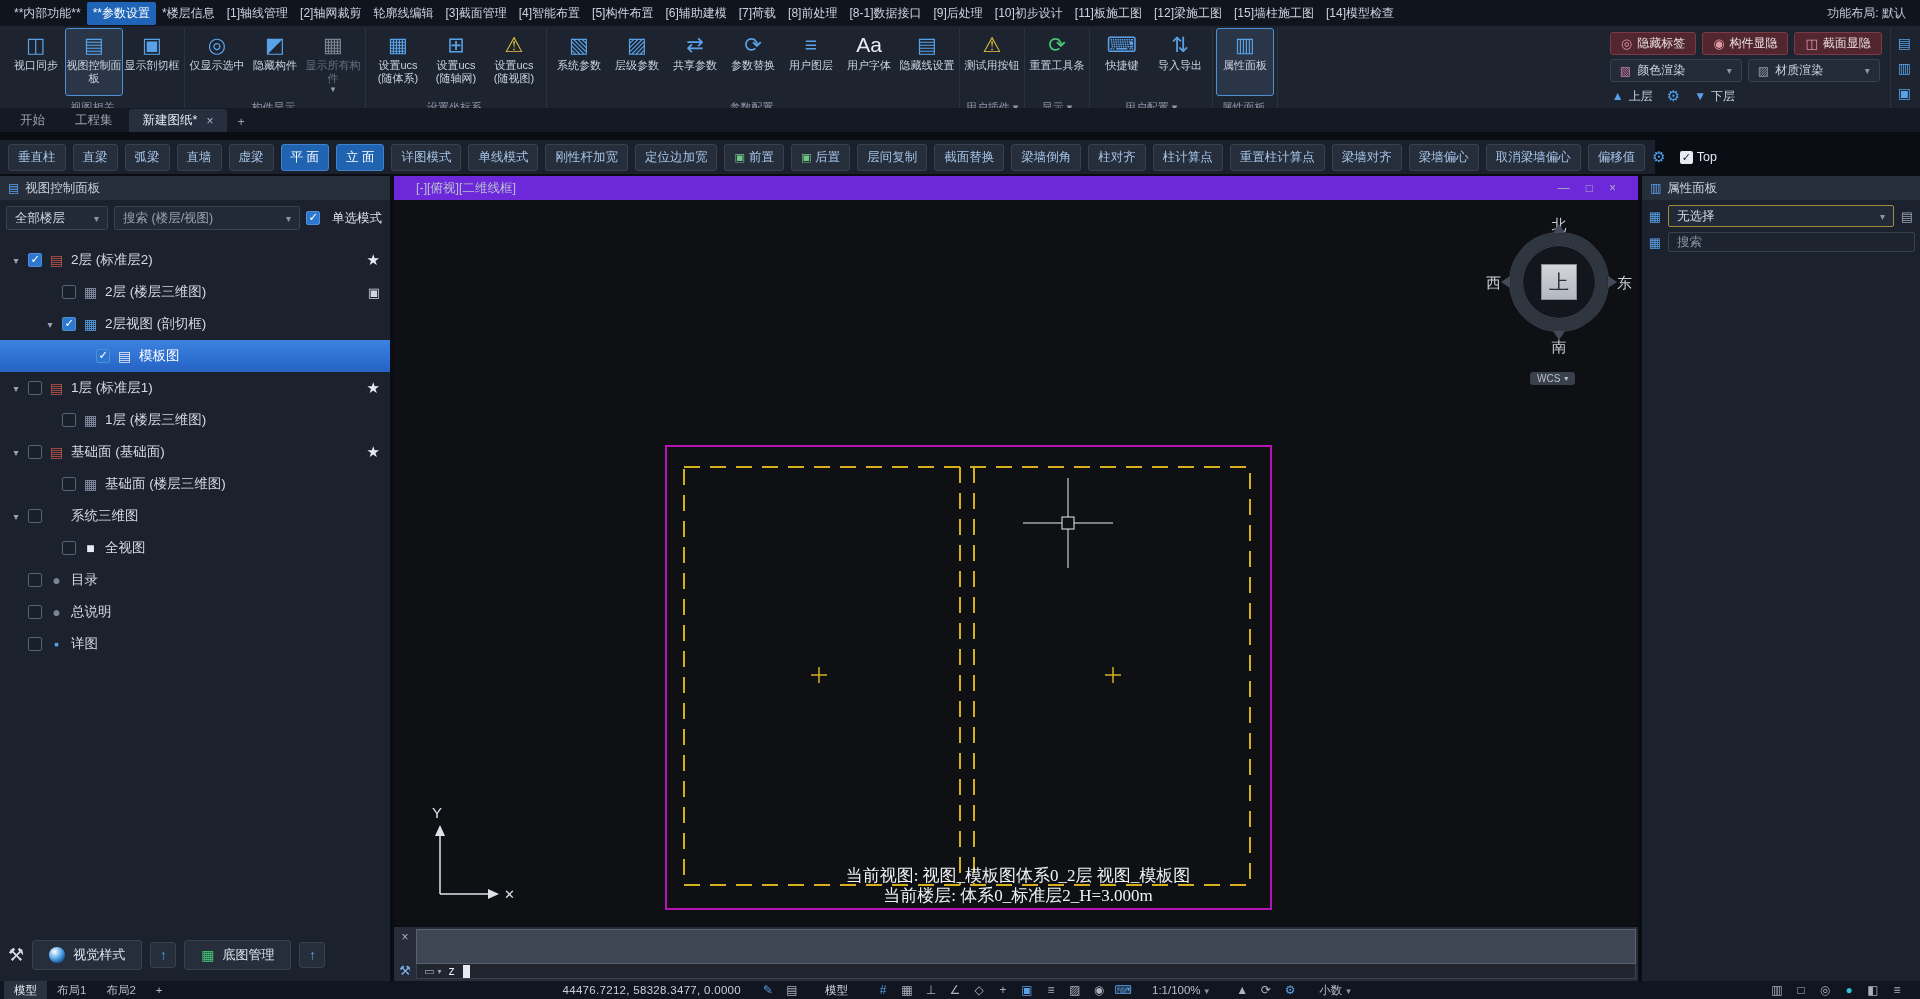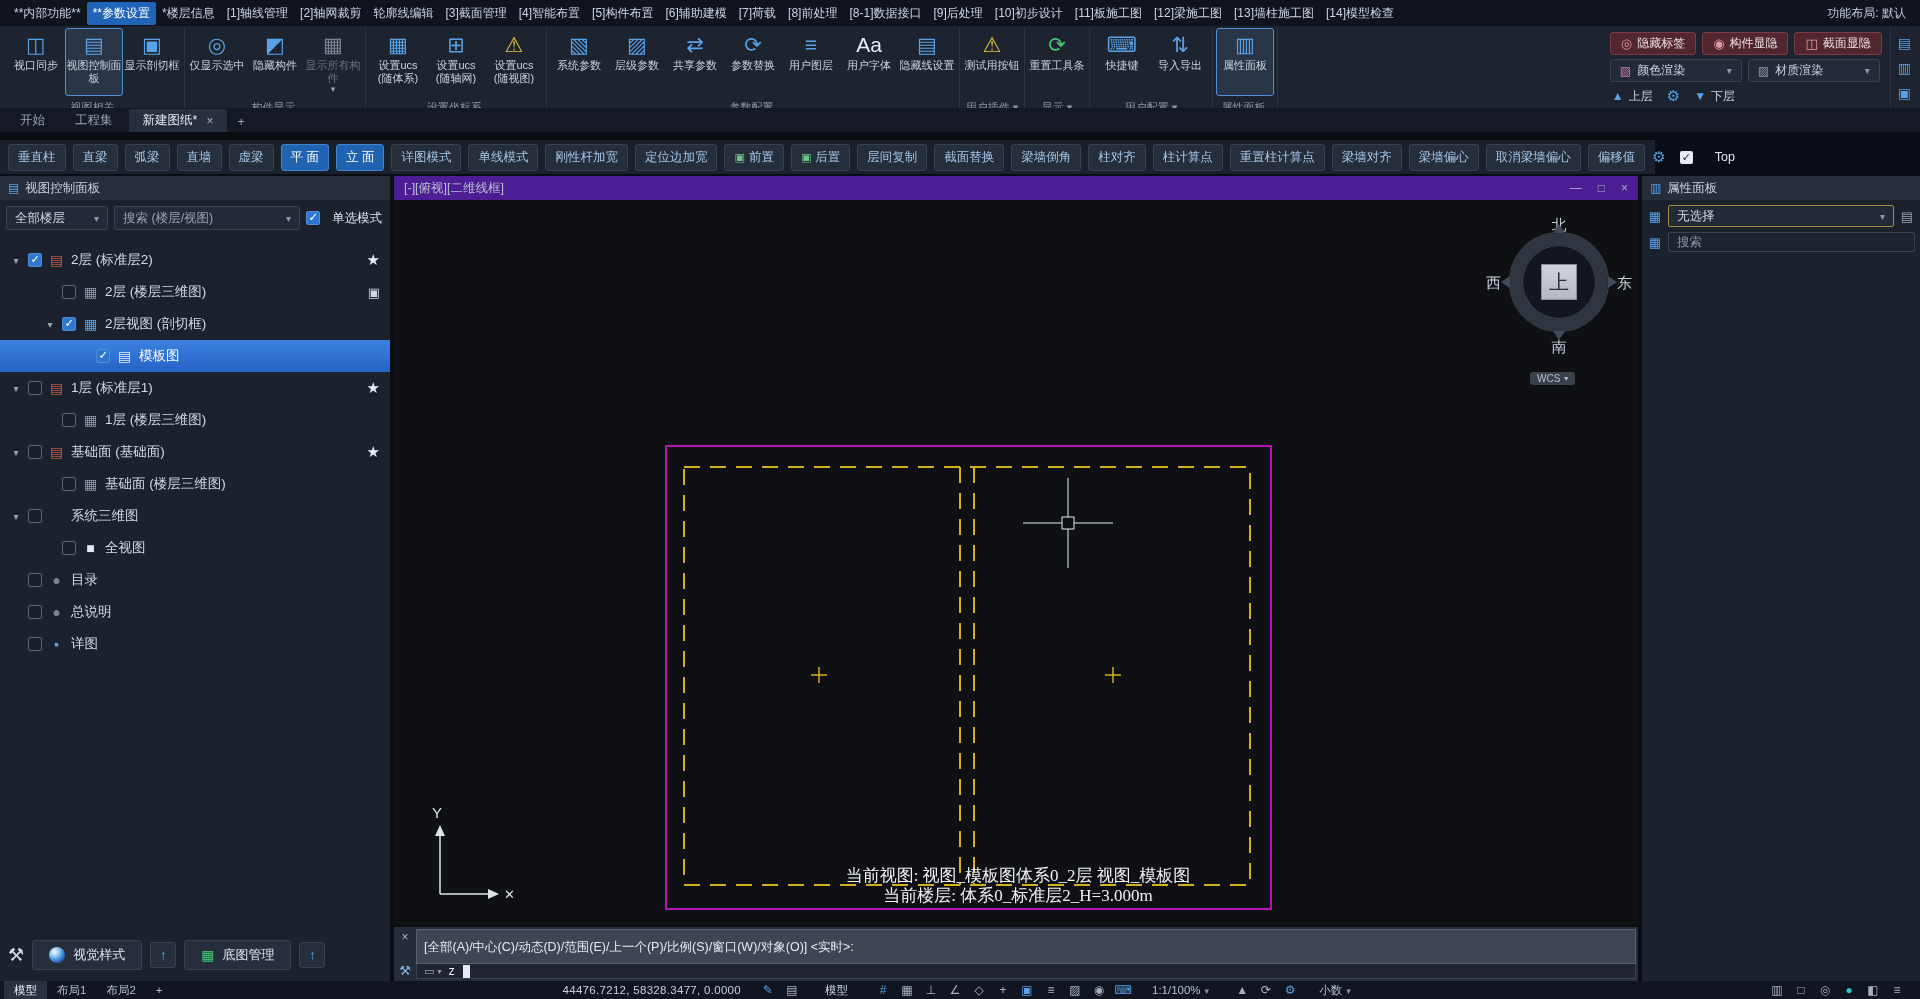--- a/index.html
+++ b/index.html
@@ -60,21 +60,21 @@
   .dtab .close{font-size:12px;color:#aab2c0;}
 
   
   #toolbar2{position:absolute;left:0;top:140px;width:1655px;height:34px;background:#1a202c;
             display:flex;align-items:center;padding:0 8px;gap:7px;}
   .t2btn{background:#262d3b;border:1px solid #39414f;border-radius:3px;padding:4px 9px;
          font-size:12.5px;color:#a6c6e8;white-space:nowrap;display:flex;align-items:center;gap:4px;cursor:default;}
   .t2btn.active{background:#2063b0;border-color:#3f83cf;color:#fff;}
   .t2btn .bglyph{font-size:11px;color:#6fc487;}
   .t2-right{margin-left:auto;display:flex;align-items:center;gap:14px;padding-right:4px;}
-  .topchk{display:flex;align-items:center;gap:22px;font-size:12.5px;color:#e2e7ef;}
+  .topchk{display:flex;align-items:center;gap:4px;font-size:12.5px;color:#e2e7ef;}
   .topchk .box{width:13px;height:13px;background:#e8ecf2;border-radius:2px;color:#1a2230;
                font-size:11px;line-height:13px;text-align:center;font-weight:bold;}
   .topchk .box::after{content:"✓";}
 
   
   .phead{height:24px;background:#262d3b;display:flex;align-items:center;gap:6px;
          padding:0 8px;font-size:12.5px;color:#cad1de;flex:0 0 24px;}
   .phead .ric{color:#5aa2e8;font-size:12px;}
 
   
@@ -107,21 +107,21 @@
   .bbtn{background:#262d3b;border:1px solid #39414f;border-radius:3px;height:30px;
         display:flex;align-items:center;gap:8px;padding:0 16px;font-size:13px;color:#dfe4ee;cursor:default;}
   .sphere{width:16px;height:16px;border-radius:50%;
           background:radial-gradient(circle at 35% 30%,#fff,#58a8e8 45%,#1f5fae 72%,#e8903a 100%);}
   .gic{color:#47c878;font-size:14px;}
   .upbtn{width:26px;height:26px;background:#262d3b;border:1px solid #39414f;border-radius:3px;
          display:flex;align-items:center;justify-content:center;color:#4da0e8;font-size:14px;}
 
   
   #canvas{position:absolute;left:394px;top:176px;width:1244px;height:749px;background:#0e1014;}
-  .chead{height:24px;background:#4c1d95;display:flex;align-items:center;padding:0 10px;
+  .chead{height:24px;background:#6d28d9;display:flex;align-items:center;padding:0 22px;
          font-size:12.5px;color:#b9c1cf;}
   .cwin{margin-left:auto;display:flex;gap:16px;color:#aab2c0;font-size:12px;}
   #draw{position:absolute;left:0;top:24px;}
   .compass{position:absolute;left:1090px;top:40px;width:150px;height:176px;font-size:15px;color:#c6ccd6;}
   .cn,.cs{position:absolute;left:0;right:0;text-align:center;}
   .cn{top:0;} .cs{top:122px;}
   .cw{position:absolute;left:2px;top:58px;} .ce{position:absolute;right:2px;top:58px;}
   .cring{position:absolute;left:26px;top:17px;width:98px;height:98px;border-radius:50%;
          border:12px solid #30363f;box-shadow:0 0 0 1px #3f4653, inset 0 0 0 1px #3f4653;
          background:rgba(28,32,40,.4);}
@@ -212,21 +212,21 @@
       <span class="menu-item">[8-1]数据接口</span>
 
       <span class="menu-item">[9]后处理</span>
 
       <span class="menu-item">[10]初步设计</span>
 
       <span class="menu-item">[11]板施工图</span>
 
       <span class="menu-item">[12]梁施工图</span>
 
-      <span class="menu-item">[13]墙柱施工图</span>
+      <span class="menu-item">[15]墙柱施工图</span>
 
       <span class="menu-item">[14]模型检查</span>
     </div>
   <span class="menu-spacer"></span>
   <span class="menu-right">功能布局: 默认</span>
 </div>
 
 <div id="ribbon">
   <div class="rgroup">
     <div class="rbtns">
@@ -832,21 +832,20 @@
   </div>
 </div>
 
 <div id="cmdarea">
   <div class="cmd-left">
     <span>×</span>
     <span class="wrench">⚒</span>
   </div>
   <div class="cmd-main">
     <div class="cmd-hist">
-      <div>[全部(A)/中心(C)/动态(D)/范围(E)/上一个(P)/比例(S)/窗口(W)/对象(O)] &lt;实时&gt;:</div>
     </div>
     <div class="cmd-input">
       <span class="pico">
         <span>▭</span>
           <span class="pa">▾</span>
       </span>
       <span>z</span>
       <span class="caret"></span>
     </div>
   </div>

